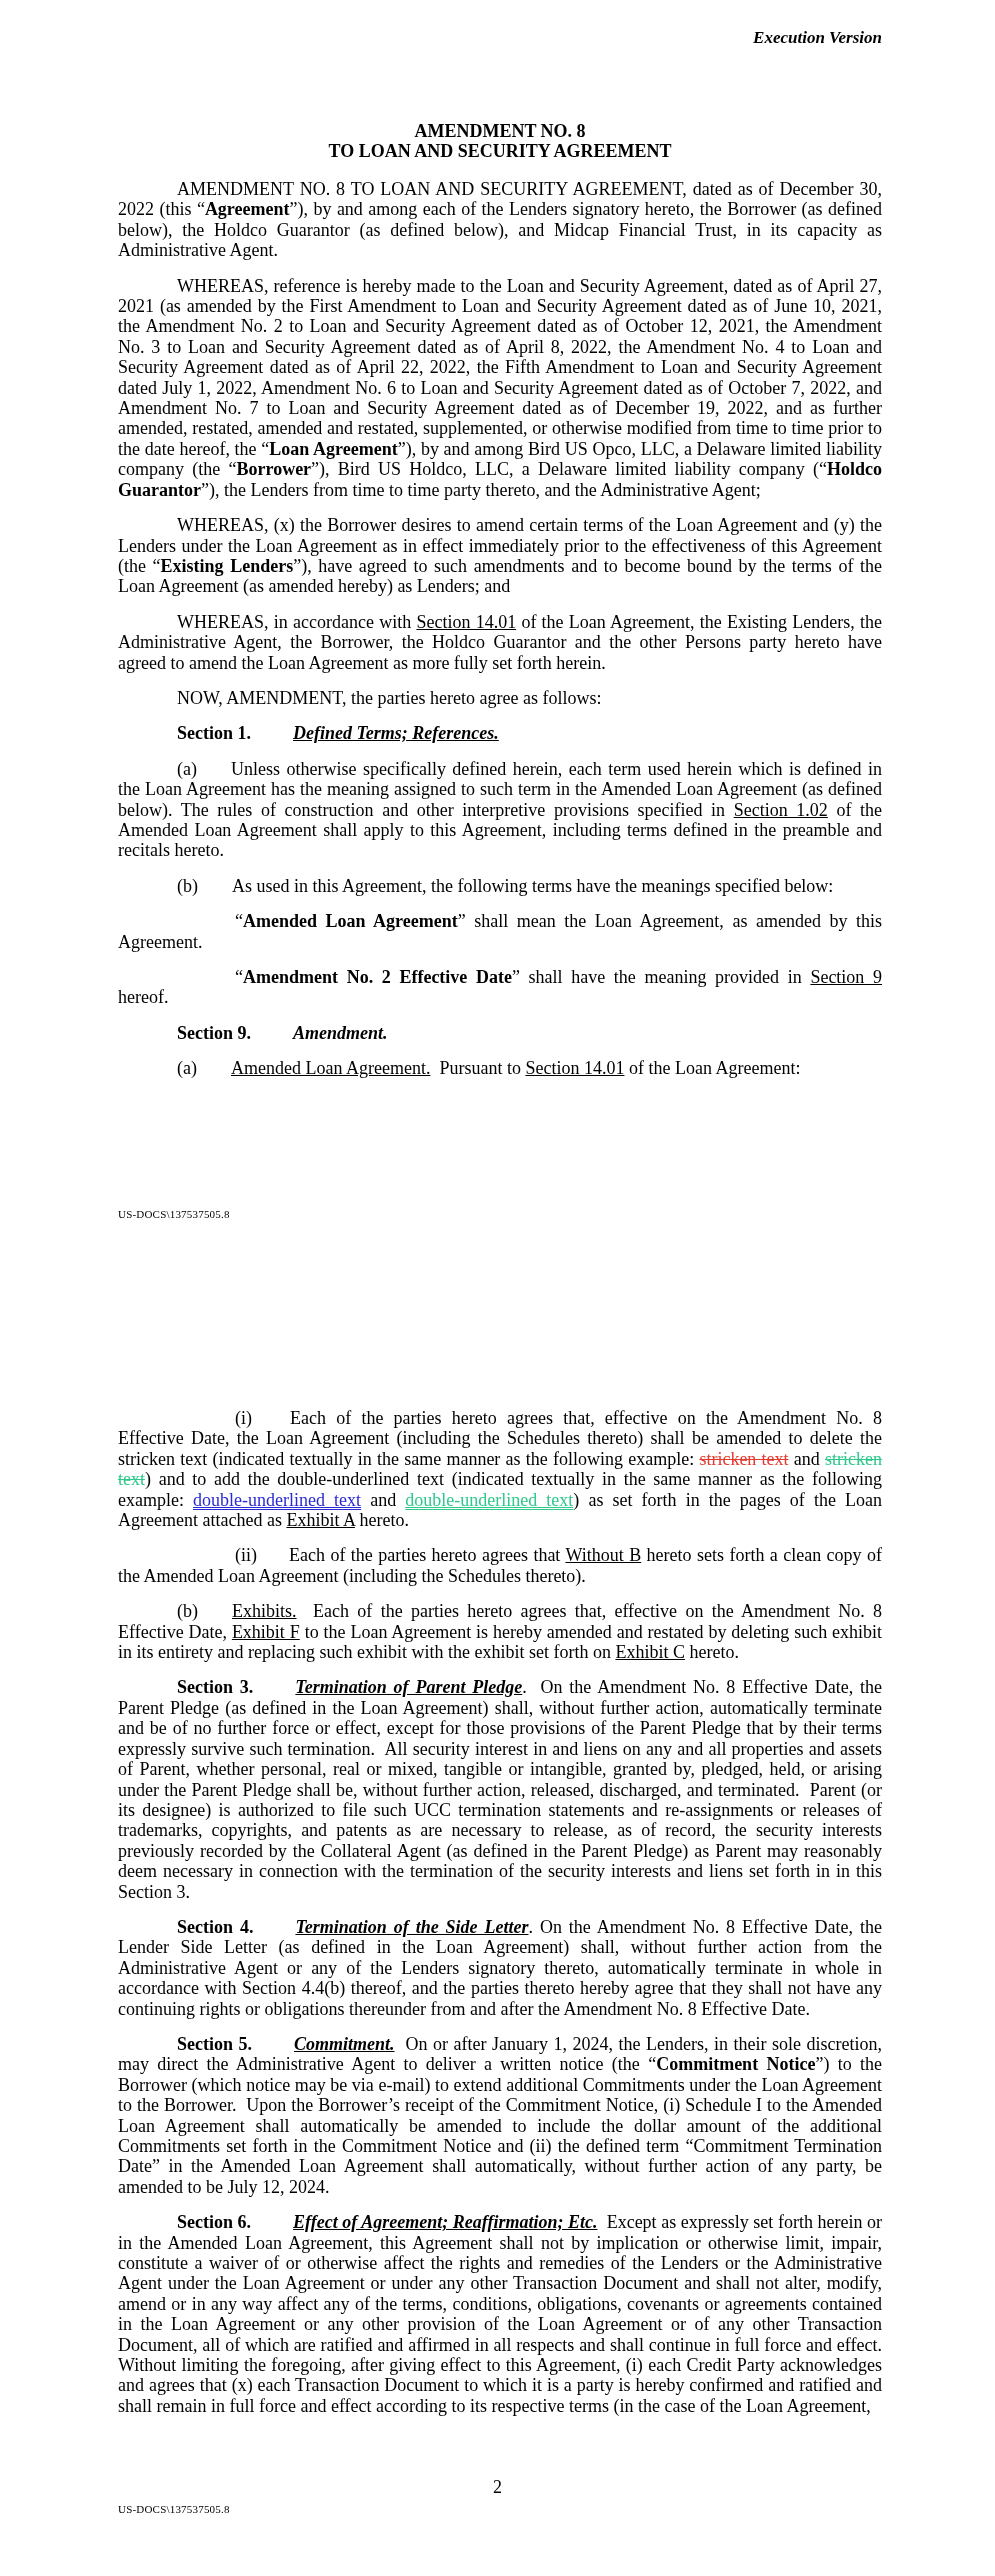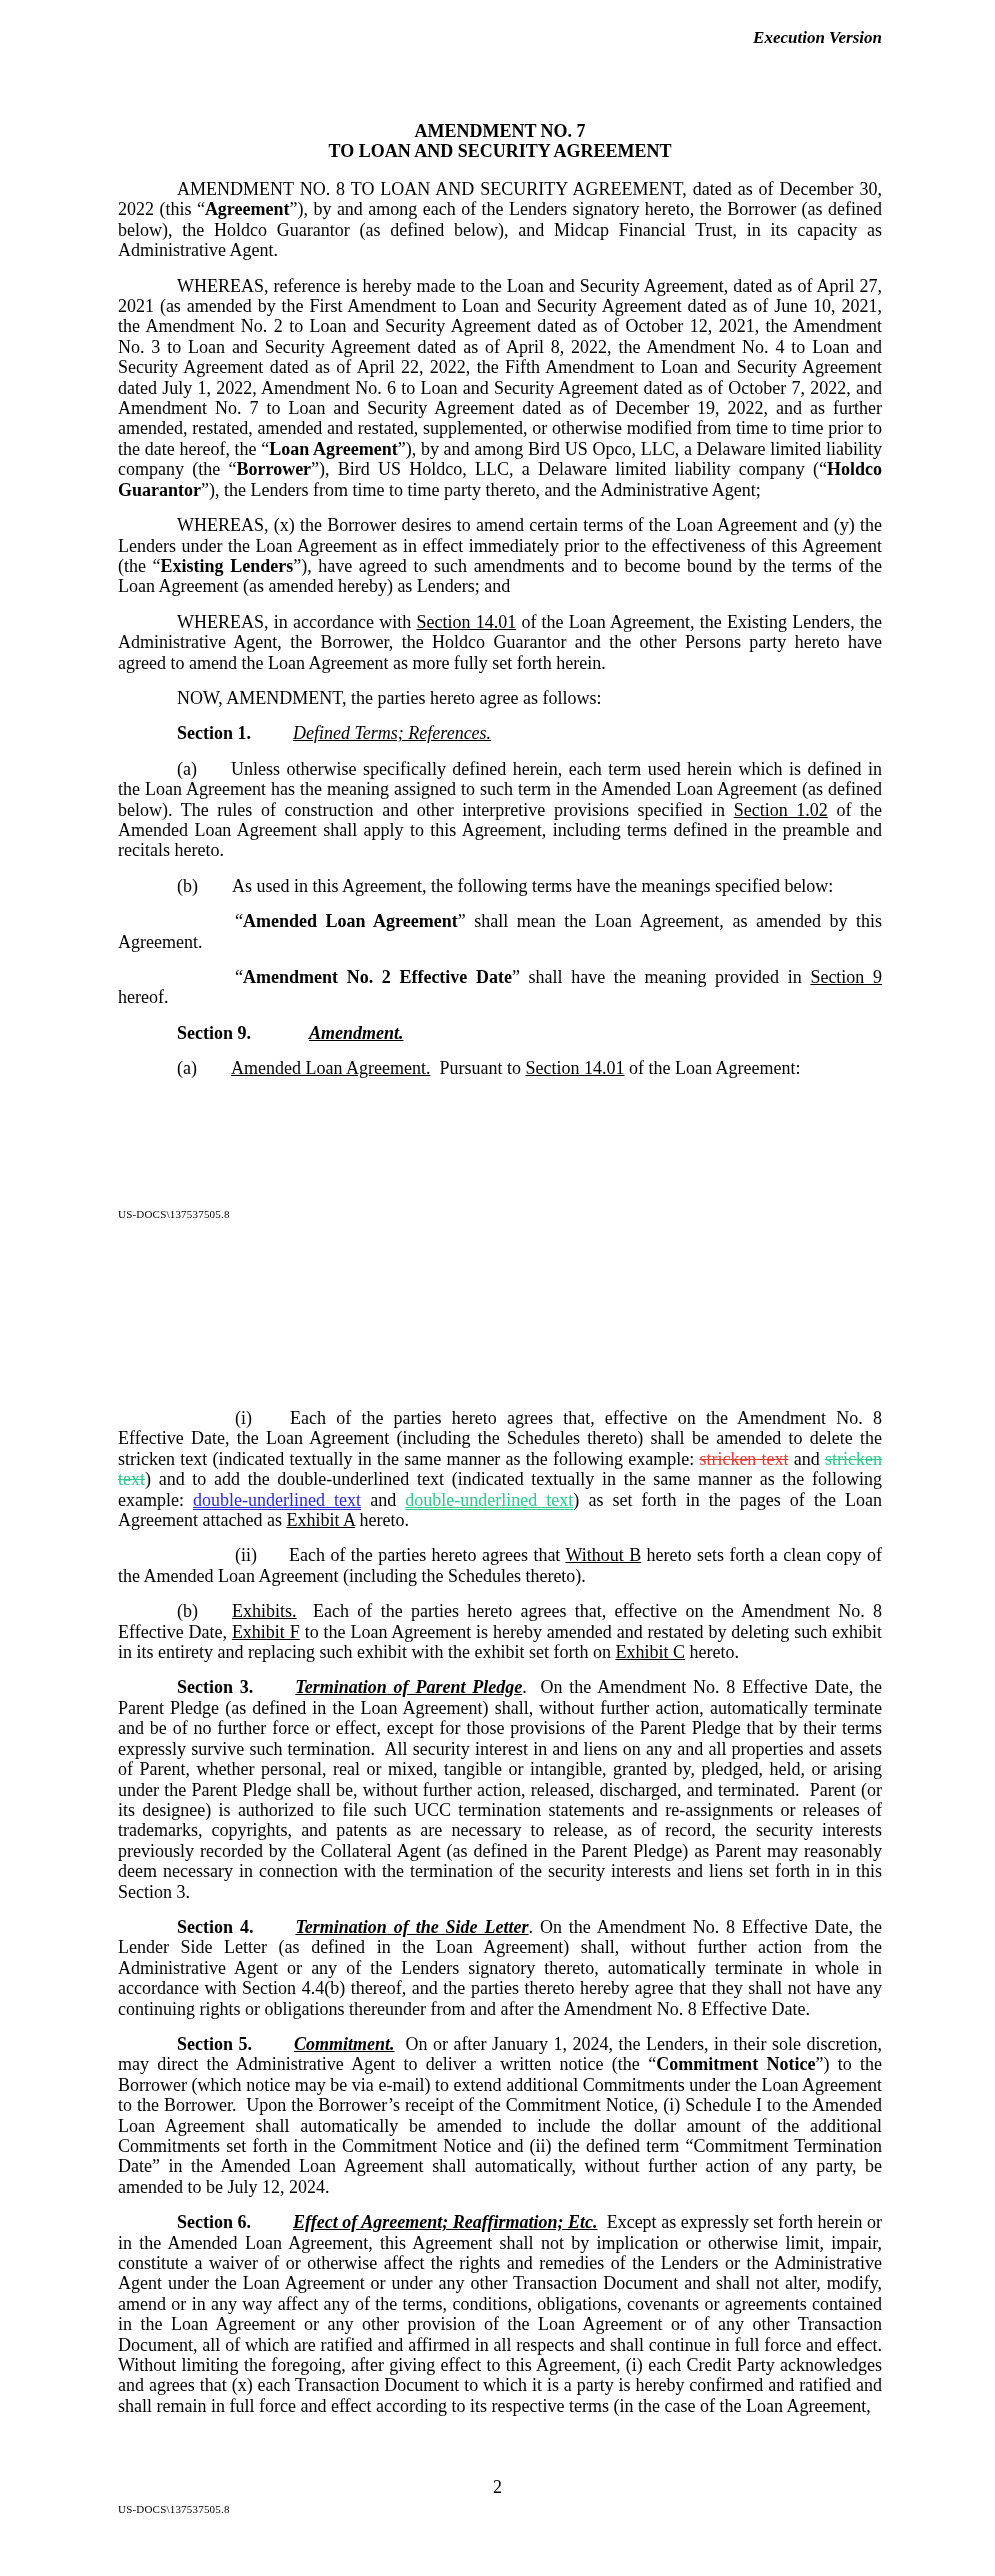--- a/index.html
+++ b/index.html
@@ -43,36 +43,36 @@
   }
 </style>
 </head>
 <body>
 
 <div class="page">
 
   <div class="exec-version">Execution Version</div>
 
   <div class="title-block">
-    <div>AMENDMENT NO. 7</div>
+    <div>AMENDMENT NO. 8</div>
     <div>TO LOAN AND SECURITY AGREEMENT</div>
   </div>
 
   <div class="flow flow-p1">
       <p class="doc-p i05"><span>AMENDMENT NO. 8 TO LOAN AND SECURITY AGREEMENT, dated as of December 30, 2022 (this “</span><span style="font-weight: bold;">Agreement</span><span>”), by and among each of the Lenders signatory hereto, the Borrower (as defined below), the Holdco Guarantor (as defined below), and Midcap Financial Trust, in its capacity as Administrative Agent.</span></p>
       <p class="doc-p i05"><span>WHEREAS, reference is hereby made to the Loan and Security Agreement, dated as of April 27, 2021 (as amended by the First Amendment to Loan and Security Agreement dated as of June 10, 2021, the Amendment No. 2 to Loan and Security Agreement dated as of October 12, 2021, the Amendment No. 3 to Loan and Security Agreement dated as of April 8, 2022, the Amendment No. 4 to Loan and Security Agreement dated as of April 22, 2022, the Fifth Amendment to Loan and Security Agreement dated July 1, 2022, Amendment No. 6 to Loan and Security Agreement dated as of October 7, 2022, and Amendment No. 7 to Loan and Security Agreement dated as of December 19, 2022, and as further amended, restated, amended and restated, supplemented, or otherwise modified from time to time prior to the date hereof, the “</span><span style="font-weight: bold;">Loan Agreement</span><span>”), by and among Bird US Opco, LLC, a Delaware limited liability company (the “</span><span style="font-weight: bold;">Borrower</span><span>”), Bird US Holdco, LLC, a Delaware limited liability company (“</span><span style="font-weight: bold;">Holdco Guarantor</span><span>”), the Lenders from time to time party thereto, and the Administrative Agent;</span></p>
       <p class="doc-p i05"><span>WHEREAS, (x) the Borrower desires to amend certain terms of the Loan Agreement and (y) the Lenders under the Loan Agreement as in effect immediately prior to the effectiveness of this Agreement (the “</span><span style="font-weight: bold;">Existing Lenders</span><span>”), have agreed to such amendments and to become bound by the terms of the Loan Agreement (as amended hereby) as Lenders; and</span></p>
       <p class="doc-p i05"><span>WHEREAS, in accordance with </span><span style="text-decoration: underline;">Section 14.01</span><span> of the Loan Agreement, the Existing Lenders, the Administrative Agent, the Borrower, the Holdco Guarantor and the other Persons party hereto have agreed to amend the Loan Agreement as more fully set forth herein.</span></p>
       <p class="doc-p i05"><span>NOW, AMENDMENT, the parties hereto agree as follows:</span></p>
-      <p class="doc-p i05"><span style="font-weight: bold;">Section 1.</span><span class="tab" style="width: 42px;"></span><span style="font-weight: normal; font-style: italic; text-decoration: underline;">Defined Terms; References.</span></p>
+      <p class="doc-p i05"><span style="font-weight: bold;">Section 1.</span><span class="tab" style="width: 42px;"></span><span style="font-weight: bold; font-style: italic; text-decoration: underline;">Defined Terms; References.</span></p>
       <p class="doc-p i05"><span>(a)</span><span class="tab" style="width: 34px;"></span><span>Unless otherwise specifically defined herein, each term used herein which is defined in the Loan Agreement has the meaning assigned to such term in the Amended Loan Agreement (as defined below). The rules of construction and other interpretive provisions specified in </span><span style="text-decoration: underline;">Section 1.02</span><span> of the Amended Loan Agreement shall apply to this Agreement, including terms defined in the preamble and recitals hereto.</span></p>
       <p class="doc-p i05"><span>(b)</span><span class="tab" style="width: 34px;"></span><span>As used in this Agreement, the following terms have the meanings specified below:</span></p>
       <p class="doc-p i10"><span>“</span><span style="font-weight: bold;">Amended Loan Agreement</span><span>” shall mean the Loan Agreement, as amended by this Agreement.</span></p>
       <p class="doc-p i10"><span>“</span><span style="font-weight: bold;">Amendment No. 2 Effective Date</span><span>” shall have the meaning provided in </span><span style="text-decoration: underline;">Section 9</span><span> hereof.</span></p>
-      <p class="doc-p i05"><span style="font-weight: bold;">Section 9.</span><span class="tab" style="width: 42px;"></span><span style="font-weight: bold; font-style: italic; text-decoration: underline; margin-left: 16px;">Amendment.</span></p>
+      <p class="doc-p i05"><span style="font-weight: bold;">Section 9.</span><span class="tab" style="width: 42px;"></span><span style="font-weight: bold; font-style: italic; ">Amendment.</span></p>
       <p class="doc-p i05"><span>(a)</span><span class="tab" style="width: 34px;"></span><span style="text-decoration: underline;">Amended Loan Agreement.</span><span>&nbsp; Pursuant to </span><span style="text-decoration: underline;">Section 14.01</span><span> of the Loan Agreement:</span></p>
     </div>
 
   <div class="footer footer-1">US-DOCS\137537505.8</div>
 
   <div class="flow flow-p2">
       <p class="doc-p i10"><span>(i)</span><span class="tab" style="width: 38px;"></span><span>Each of the parties hereto agrees that, effective on the Amendment No. 8 Effective Date, the Loan Agreement (including the Schedules thereto) shall be amended to delete the stricken text (indicated textually in the same manner as the following example: </span><span style="text-decoration-line: line-through; color: rgb(226, 59, 48);">stricken text</span><span> and </span><span style="text-decoration-line: line-through; color: rgb(47, 201, 140);">stricken text</span><span>) and to add the double-underlined text (indicated textually in the same manner as the following example: </span><span style="text-decoration-line: underline; text-decoration-style: double; color: rgb(42, 42, 212);">double-underlined text</span><span> and </span><span style="text-decoration-line: underline; text-decoration-style: double; color: rgb(47, 201, 140);">double-underlined text</span><span>) as set forth in the pages of the Loan Agreement attached as </span><span style="text-decoration: underline;">Exhibit A</span><span> hereto.</span></p>
       <p class="doc-p i10"><span>(ii)</span><span class="tab" style="width: 32px;"></span><span>Each of the parties hereto agrees that </span><span style="text-decoration: underline;">Without B</span><span> hereto sets forth a clean copy of the Amended Loan Agreement (including the Schedules thereto).</span></p>
       <p class="doc-p i05"><span>(b)</span><span class="tab" style="width: 34px;"></span><span style="text-decoration: underline;">Exhibits.</span><span>&nbsp; Each of the parties hereto agrees that, effective on the Amendment No. 8 Effective Date, </span><span style="text-decoration: underline;">Exhibit F</span><span> to the Loan Agreement is hereby amended and restated by deleting such exhibit in its entirety and replacing such exhibit with the exhibit set forth on </span><span style="text-decoration: underline;">Exhibit C</span><span> hereto.</span></p>
       <p class="doc-p i05"><span style="font-weight: bold;">Section 3.</span><span class="tab" style="width: 42px;"></span><span style="font-weight: bold; font-style: italic; text-decoration: underline;">Termination of Parent Pledge</span><span>.&nbsp; On the Amendment No. 8 Effective Date, the Parent Pledge (as defined in the Loan Agreement) shall, without further action, automatically terminate and be of no further force or effect, except for those provisions of the Parent Pledge that by their terms expressly survive such termination.&nbsp; All security interest in and liens on any and all properties and assets of Parent, whether personal, real or mixed, tangible or intangible, granted by, pledged, held, or arising under the Parent Pledge shall be, without further action, released, discharged, and terminated.&nbsp; Parent (or its designee) is authorized to file such UCC termination statements and re-assignments or releases of trademarks, copyrights, and patents as are necessary to release, as of record, the security interests previously recorded by the Collateral Agent (as defined in the Parent Pledge) as Parent may reasonably deem necessary in connection with the termination of the security interests and liens set forth in in this Section 3.</span></p>

